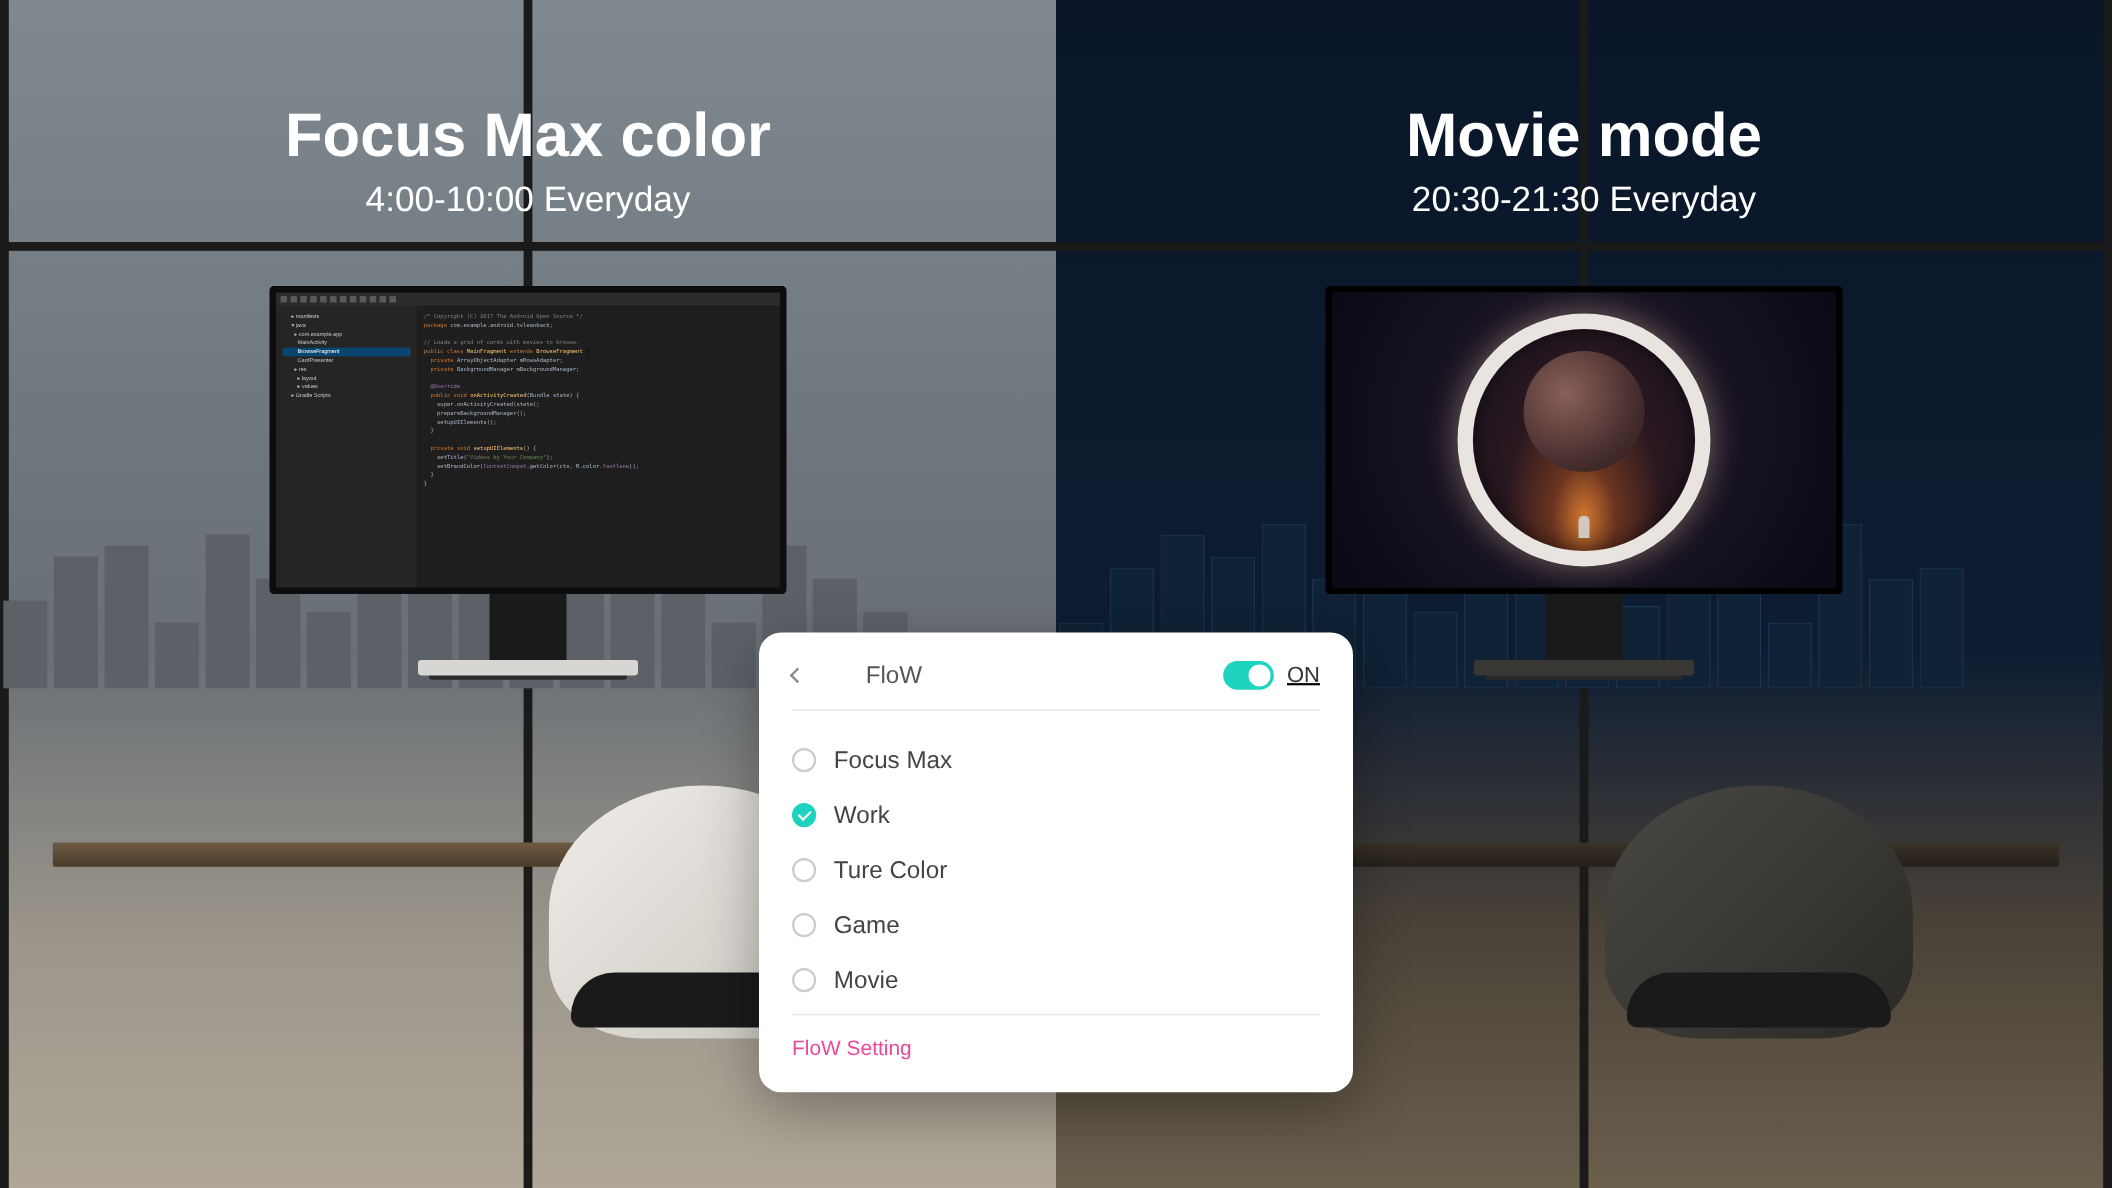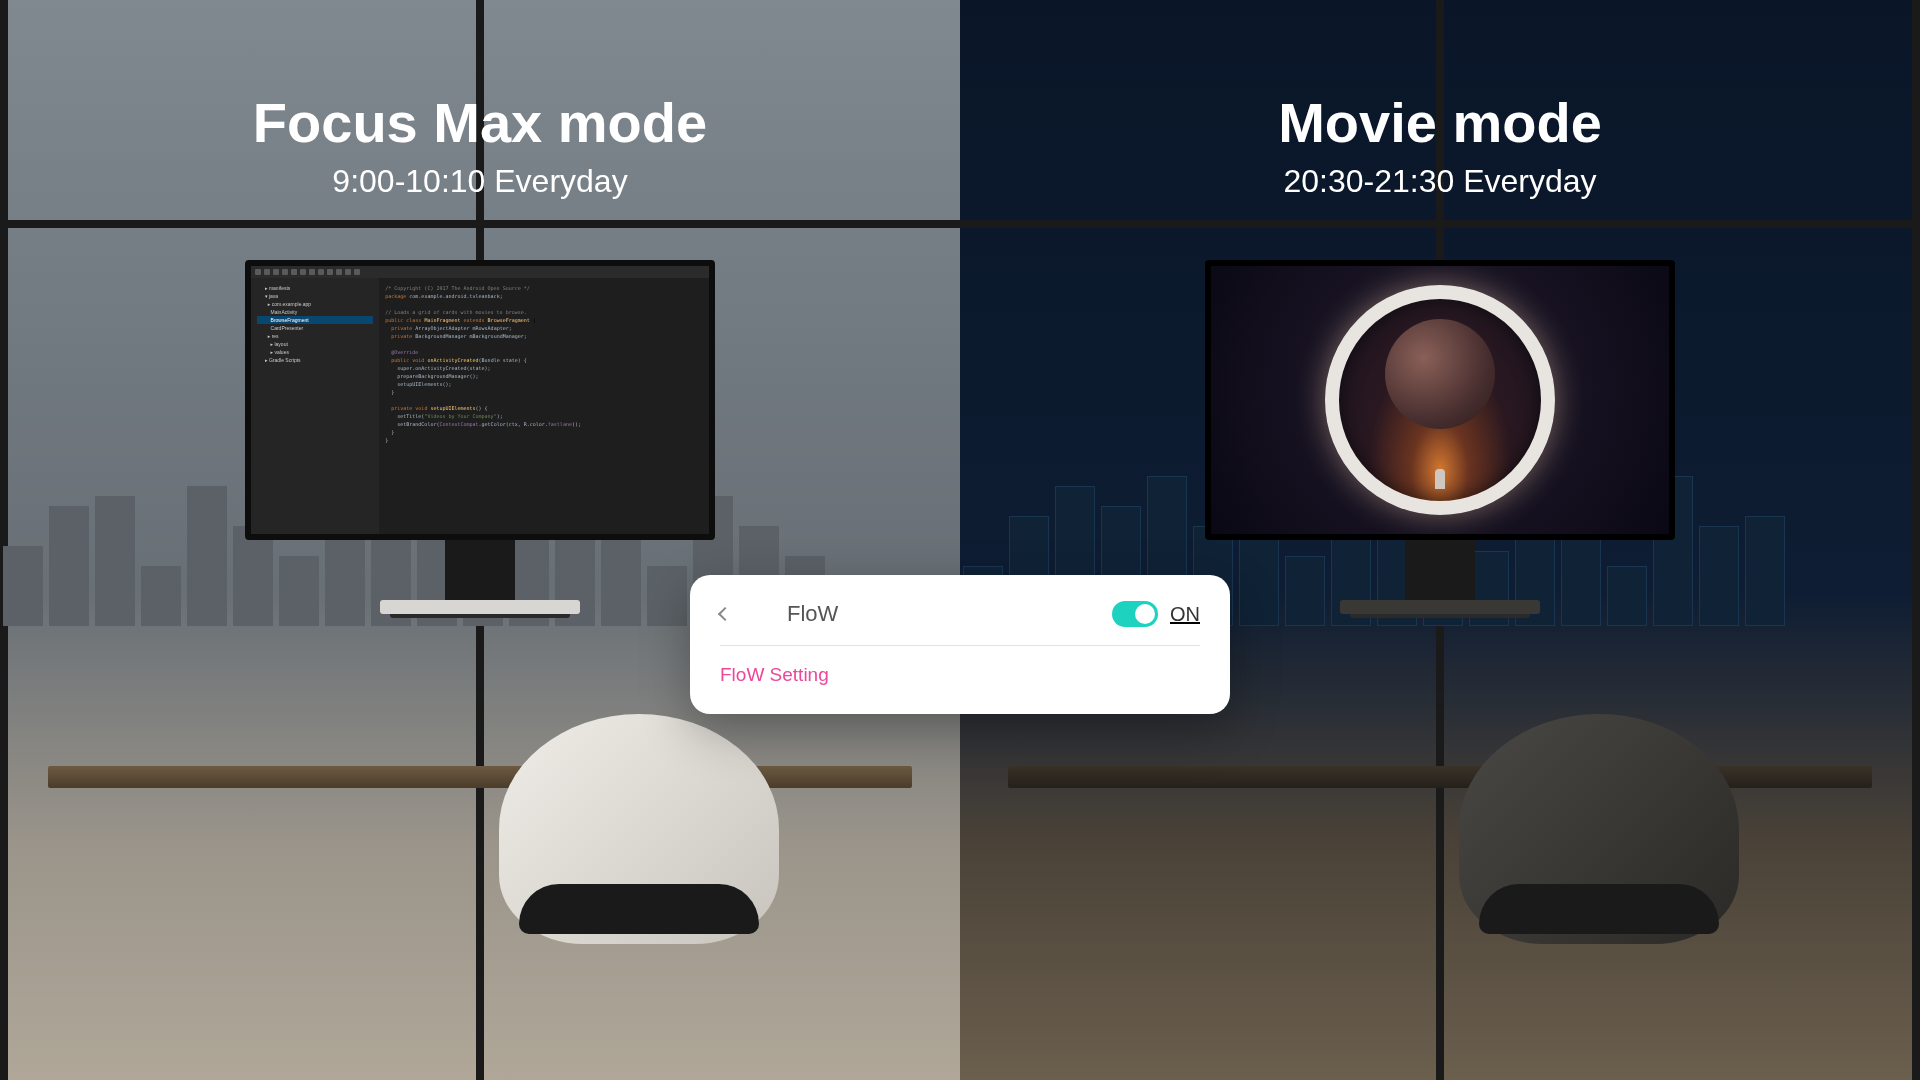--- a/index.html
+++ b/index.html
@@ -353,22 +353,22 @@
         <div class="bldg n11"></div>
         <div class="bldg n12"></div>
       <div class="bldg n2"></div>
         <div class="bldg n5"></div>
         <div class="bldg n3"></div>
       <div class="bldg n8"></div>
         <div class="bldg n4"></div>
         <div class="bldg n6"></div>
     </div>
     <div class="mode-header">
-      <div class="mode-title">Focus Max mode</div>
-      <div class="mode-schedule">9:00-10:10 Everyday</div>
+      <div class="mode-title">Focus Max color</div>
+      <div class="mode-schedule">4:00-10:00 Everyday</div>
     </div>
     <div class="monitor">
       <div class="monitor-screen">
         <div class="ide-toolbar">
           <span></span>
             <span></span>
             <span></span>
             <span></span>
             <span></span>
             <span></span>
@@ -485,14 +485,36 @@
       <div class="back-chevron"></div>
       <div class="panel-title">FloW</div>
     </div>
     <div class="panel-header-right">
       <div class="toggle">
         <div class="toggle-knob"></div>
       </div>
       <div class="toggle-label">ON</div>
     </div>
   </div>
+  <div class="option-list">
+    <div class="option">
+      <div class="radio"></div>
+      <div class="option-label">Focus Max</div>
+    </div>
+    <div class="option">
+      <div class="radio checked"></div>
+      <div class="option-label">Work</div>
+    </div>
+    <div class="option">
+      <div class="radio"></div>
+      <div class="option-label">Ture Color</div>
+    </div>
+    <div class="option">
+      <div class="radio"></div>
+      <div class="option-label">Game</div>
+    </div>
+    <div class="option">
+      <div class="radio"></div>
+      <div class="option-label">Movie</div>
+    </div>
+  </div>
   <div class="panel-footer">FloW Setting</div>
 </div>
 
 </body></html>

